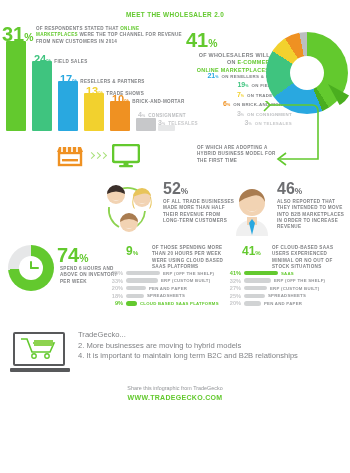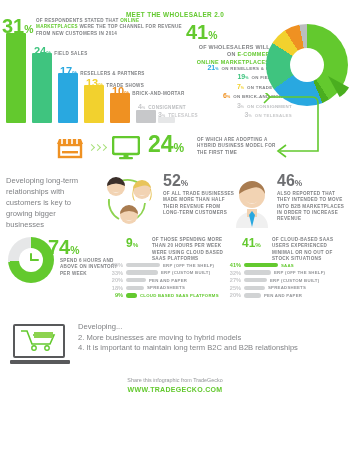--- a/index.html
+++ b/index.html
@@ -47,21 +47,21 @@
   .yellow{color:#f2d12e;}
   .orange{color:#ef9122;}
   .grey{color:#c7c8ca;}
   .dgrey{color:#6d6e71;}
   .cap{
     font-size:4.6px;font-weight:bold;letter-spacing:.3px;line-height:6.3px;
     color:#808285;text-transform:uppercase;
   }
 
   
-  .sec1{position:relative;height:105px;margin-top:0;}
+  .sec1{position:relative;height:105px;margin-top:8px;}
   .bars{position:absolute;left:6px;bottom:0;height:92px;width:170px;}
   .bar{position:absolute;bottom:0;width:20px;border-radius:1px;}
   .b0{left:0;   height:90px;background:#63c92e;}
   .b1{left:26px;height:70px;background:#3fc47f;}
   .b2{left:52px;height:50px;background:#29a8e0;}
   .b3{left:78px;height:38px;background:#f2d12e;}
   .b4{left:104px;height:30px;background:#ef9122;}
   .b5{left:130px;height:13px;background:#c7c8ca;}
   .b6{left:152px;height:6px;background:#e6e7e8;width:17px;}
 
@@ -126,21 +126,21 @@
   .t46{position:absolute;left:277px;top:20px;width:72px;}
 
   
   .sec4{position:relative;height:85px;}
   .clock{
     position:absolute;left:8px;top:6px;width:46px;height:46px;border-radius:50%;
     background:conic-gradient(#63c92e 0deg 266deg,#e6e7e8 266deg 360deg);
   }
   .clock .hole{position:absolute;left:11px;top:11px;width:24px;height:24px;border-radius:50%;background:#fff;}
   .clock .hand{position:absolute;background:#63c92e;border-radius:1px;}
-  .f74{position:absolute;left:48px;top:6px;font-size:20px;}
+  .f74{position:absolute;left:57px;top:6px;font-size:20px;}
   .t74{position:absolute;left:60px;top:27px;width:62px;}
 
   .f9{position:absolute;left:126px;top:6px;font-size:12px;}
   .t9{position:absolute;left:152px;top:6px;width:84px;}
   .f41b{position:absolute;left:242px;top:6px;font-size:12px;}
   .t41b{position:absolute;left:272px;top:6px;width:78px;}
 
   .barlist{position:absolute;}
   .blist-row{display:flex;align-items:center;gap:3px;margin-bottom:1.6px;}
   .blist-row .val{font-size:5.6px;font-weight:bold;width:13px;text-align:right;}
@@ -265,32 +265,30 @@
         <i></i>
         <i></i>
       </div>
 
     <svg class="monitor" width="28" height="24" viewBox="0 0 28 24">
       <rect x="1" y="1" width="26" height="17" rx="2" fill="none" stroke="#63c92e" stroke-width="2.6"></rect>
       <rect x="11.5" y="18" width="5" height="3.5" fill="#63c92e"></rect>
       <rect x="7" y="21" width="14" height="2.2" rx="1" fill="#63c92e"></rect>
     </svg>
 
-    <div class="h24 pct green">24<span class="sym">%</span></div>
     <div class="h24txt cap">OF WHICH ARE ADOPTING A HYBRID BUSINESS MODEL FOR THE FIRST TIME</div>
 
     <svg class="arrow-path" width="100" height="80" viewBox="0 0 100 80">
       <path d="M20 4 L62 4 Q68 4 68 10 L68 58 L30 58" fill="none" stroke="#63c92e" stroke-width="1.6"></path>
       <path d="M36 52 L28 58 L36 64" fill="none" stroke="#63c92e" stroke-width="1.6"></path>
       <path d="M14 -2 L20 4 L14 10" fill="none" stroke="#63c92e" stroke-width="1.6"></path>
     </svg>
   </div>
 
   <div class="sec3">
-    <div class="s3-lede">Developing long-term relationships with customers is key to growing bigger businesses</div>
 
     <div class="faces">
       <svg width="62" height="55" viewBox="0 0 62 55" style="position:absolute;left:0;top:0;">
         <path d="M24 8 A20 20 0 0 1 46 14" fill="none" stroke="#8dd34f" stroke-width="1.8"></path>
         <path d="M48 30 A20 20 0 0 1 36 47" fill="none" stroke="#8dd34f" stroke-width="1.8"></path>
         <path d="M22 46 A20 20 0 0 1 12 26" fill="none" stroke="#8dd34f" stroke-width="1.8"></path>
 
         <circle cx="19" cy="14" r="9" fill="#f2d3b3"></circle>
         <path d="M10 13 a9 9 0 0 1 18 0 q-9 -5 -18 0" fill="#3b2f2a"></path>
         <path d="M15 18 q4 4 8 0 q-4 3 -8 0" fill="#fff"></path>
@@ -404,21 +402,21 @@
           <path d="M4 4 h6 l5 13 h18 l4 -9 h-21" fill="none" stroke="#63c92e" stroke-width="1.6"></path>
           <rect x="17" y="5" width="19" height="6" fill="#8dd34f"></rect>
           <circle cx="17" cy="21" r="2.2" fill="none" stroke="#63c92e" stroke-width="1.4"></circle>
           <circle cx="30" cy="21" r="2.2" fill="none" stroke="#63c92e" stroke-width="1.4"></circle>
         </svg>
       </div>
       <div class="base"></div>
     </div>
 
     <div class="concl">
-      <div>Developing...</div>
+      <div>TradeGecko...</div>
       <div>2. More businesses are moving to hybrid models</div>
       <div>4. It is important to maintain long term B2C and B2B relationships</div>
     </div>
   </div>
 
   <div class="share">Share this infographic from TradeGecko</div>
   <div class="url">WWW.TRADEGECKO.COM</div>
 
 </div>
 

